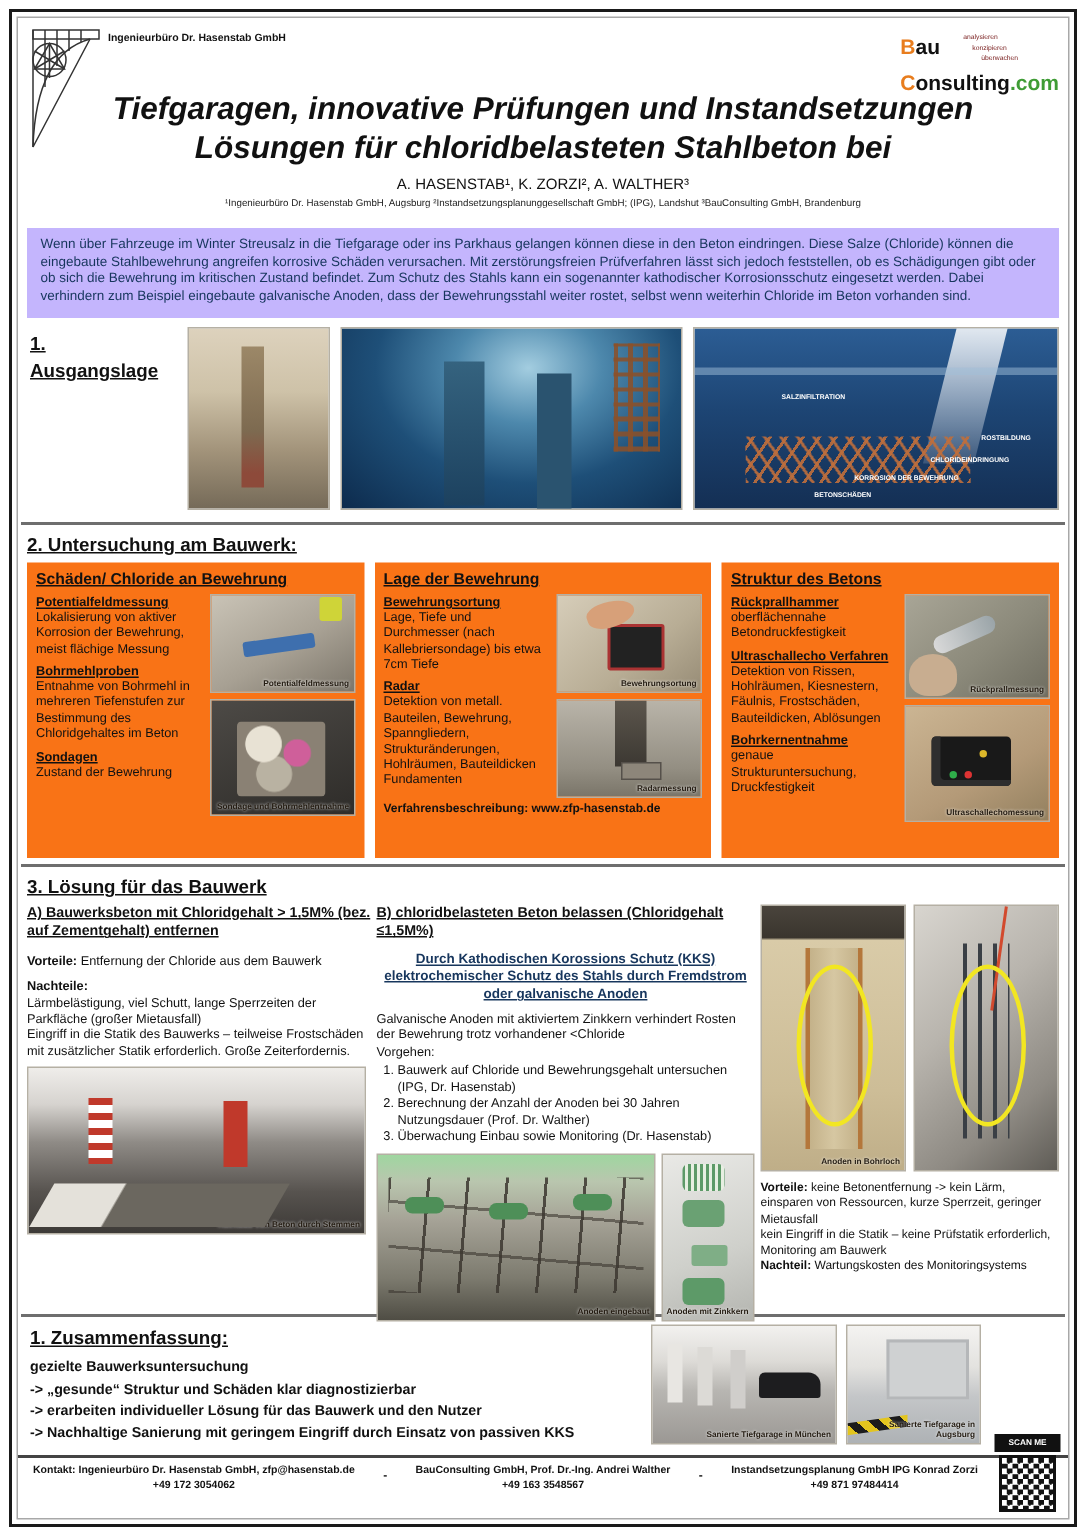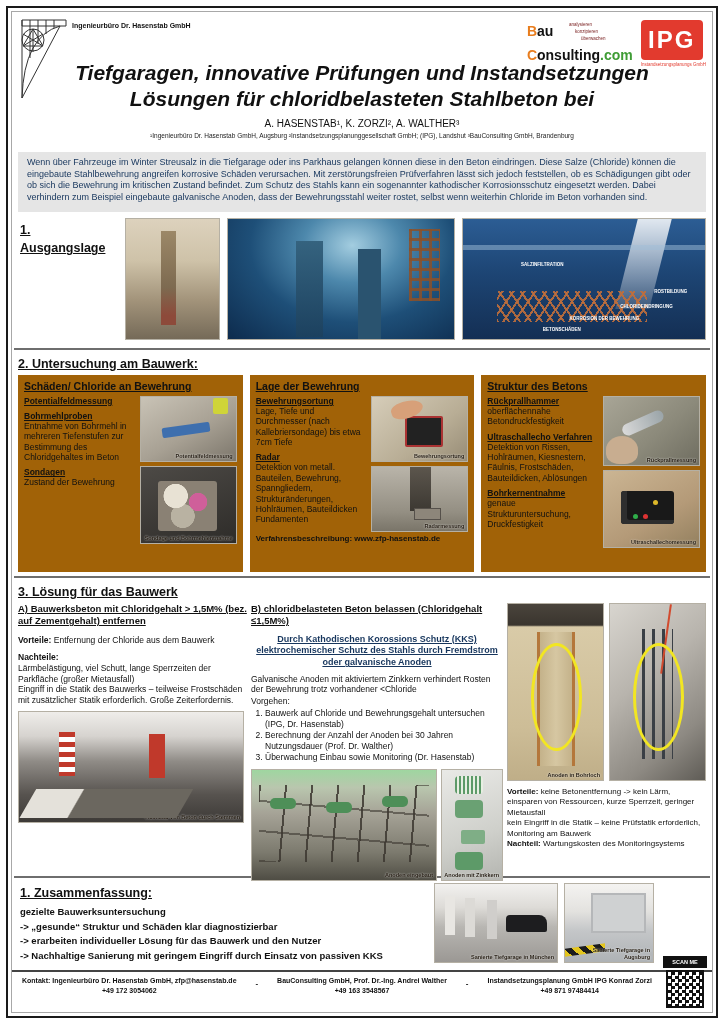--- a/index.html
+++ b/index.html
@@ -25,21 +25,21 @@
   .ipg-logo { text-align:center; }
   .ipg-box { width:62px; height:40px; background:#e23a2e; border-radius:4px; display:flex; align-items:center; justify-content:center; }
   .ipg-box span { color:#fff; font-size:24px; font-weight:bold; letter-spacing:2px; font-family:"Liberation Sans",sans-serif; }
   .ipg-sub { font-size:4.5px; color:#e23a2e; margin-top:2px; }
   .title-block { padding-top:48px; text-align:center; }
   .title-line { font-size:21px; font-weight:bold; font-style:italic; line-height:1.25; }
   .authors { font-size:10px; font-weight:normal; margin-top:5px; }
   .affiliations { font-size:6.5px; margin-top:3px; color:#222; }
 
   
-  .intro { margin:2px 6px; background:#e5e5e5; padding:5px 9px; height:60px; }
+  .intro { margin:2px 6px; background:#c4b5fd; padding:5px 9px; height:60px; }
   .intro p { font-size:9px; line-height:1.3; color:#17365d; }
 
   
   .sec-heading { font-size:12.5px; font-weight:bold; text-decoration:underline; }
   .sep { border-top:2px solid #6e6e6e; margin:0 2px; }
   .photo { position:relative; overflow:hidden; border:1px solid #b5b0a4; flex:none; }
   .cap { position:absolute; right:3px; bottom:2px; font-size:5.5px; font-weight:bold; color:#241c12;
          text-shadow:0 0 2px rgba(255,255,255,.9); text-align:right; line-height:1.15; max-width:95%; }
 
   
@@ -59,21 +59,21 @@
       background:linear-gradient(180deg,rgba(255,255,255,.95),rgba(255,255,255,.15)); transform:skewX(-14deg); }
   .p-diagram .rebar { position:absolute; left:14%; bottom:14%; width:62%; height:26%;
       background:repeating-linear-gradient(55deg,rgba(190,110,60,.9) 0 2px,transparent 2px 9px),
                  repeating-linear-gradient(-55deg,rgba(190,110,60,.9) 0 2px,transparent 2px 9px); }
   .p-diagram .deck { position:absolute; left:0; top:22%; width:100%; height:4%; background:rgba(160,190,215,.5); }
   .dlabel { position:absolute; color:#fff; font-size:4.5px; font-weight:bold; white-space:nowrap; }
 
   
   .section2 { height:226px; padding:4px 6px; }
   .s2-cols { display:flex; gap:7px; margin-top:3px; }
-  .s2-col { background:#a16207; width:229px; height:197px; padding:5px 6px; }
+  .s2-col { background:#f97316; width:229px; height:197px; padding:5px 6px; }
   .s2-col-title { font-size:10.5px; font-weight:bold; text-decoration:underline; margin-bottom:4px; }
   .s2-body { display:flex; gap:5px; }
   .s2-text { flex:1; }
   .blk { margin-bottom:5px; }
   .blk-title { font-size:8.5px; font-weight:bold; text-decoration:underline; }
   .blk-text  { font-size:8.5px; line-height:1.22; }
   .s2-imgs { width:97px; display:flex; flex-direction:column; gap:4px; }
   .s2-footer { font-size:8px; font-weight:bold; margin-top:2px; }
 
   .p-potential { width:97px; height:66px; background:linear-gradient(150deg,#c9c3b6 0%,#a7a093 55%,#7c766b 100%); }
@@ -196,26 +196,20 @@
         </div>
         <div class="bau-tagline">
           <span>analysieren</span>
           <span>konzipieren</span>
           <span>überwachen</span>
         </div>
         <div class="bau-consulting-line">
           <span class="c-orange">C</span><span>onsulting</span><span class="c-green">.com</span>
         </div>
       </div>
-      <div class="ipg-logo">
-        <div class="ipg-box">
-              <span>IPG</span>
-            </div>
-        <div class="ipg-sub">Instandsetzungsplanungs GmbH</div>
-      </div>
     </div>
     <div class="title-block">
       <div class="title-line">Tiefgaragen, innovative Prüfungen und Instandsetzungen</div>
       <div class="title-line">Lösungen für chloridbelasteten Stahlbeton bei</div>
       <div class="authors">A. HASENSTAB¹, K. ZORZI², A. WALTHER³</div>
       <div class="affiliations">¹Ingenieurbüro Dr. Hasenstab GmbH, Augsburg ²Instandsetzungsplanunggesellschaft GmbH; (IPG), Landshut ³BauConsulting GmbH, Brandenburg</div>
     </div>
   </div>
 
   <div class="intro">
@@ -242,20 +236,21 @@
 
   <div class="section2">
     <span class="sec-heading">2. Untersuchung am Bauwerk:</span>
     <div class="s2-cols">
       <div class="s2-col">
         <div class="s2-col-title">Schäden/ Chloride an Bewehrung</div>
         <div class="s2-body">
           <div class="s2-text">
             <div class="blk">
                   <div class="blk-title">Potentialfeldmessung</div>
+              <div class="blk-text">Lokalisierung von aktiver Korrosion der Bewehrung, meist flächige Messung</div>
                 </div>
             <div class="blk">
                   <div class="blk-title">Bohrmehlproben</div>
               <div class="blk-text">Entnahme von Bohrmehl in mehreren Tiefenstufen zur Bestimmung des Chloridgehaltes im Beton</div>
                 </div>
             <div class="blk">
                   <div class="blk-title">Sondagen</div>
               <div class="blk-text">Zustand der Bewehrung</div>
                 </div>
           </div>

